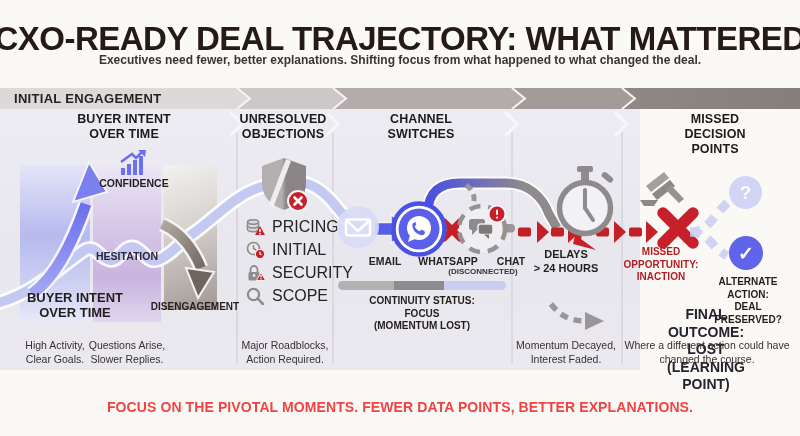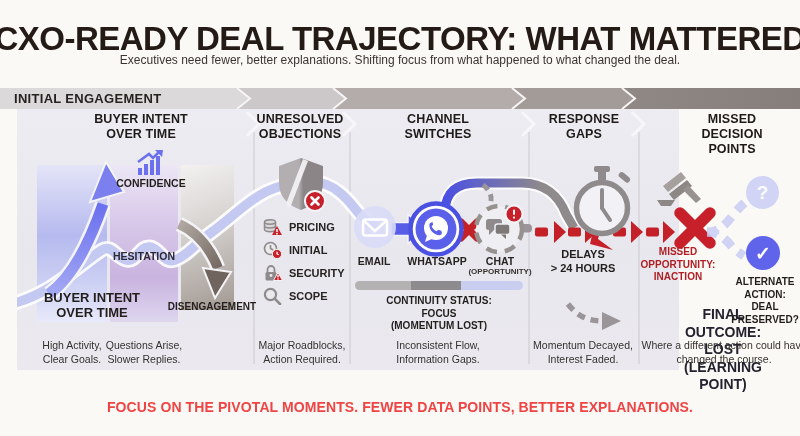--- a/index.html
+++ b/index.html
@@ -2,32 +2,32 @@
 <html><head>
 <meta charset="utf-8">
 <style>
   html,body{margin:0;padding:0;}
   .stage{position:relative;width:800px;height:436px;background:#fbf9f6;
          font-family:"Liberation Sans",sans-serif;overflow:hidden;color:#231d1a;}
   .abs{position:absolute;}
   .ctr{transform:translateX(-50%);text-align:center;}
   .pre{white-space:pre-line;}
   .title{top:20px;left:400px;font-size:33px;font-weight:700;letter-spacing:-.5px;color:#241b17;white-space:nowrap;}
-  .subtitle{top:53px;left:400px;font-size:12px;font-weight:400;color:#3b3531;white-space:nowrap;}
+  .subtitle{top:53px;left:400px;font-size:12px;font-weight:700;color:#3b3531;white-space:nowrap;}
   .banner-seg{top:88px;height:21px;}
   .banner-label{top:91px;left:14px;font-size:13px;font-weight:700;letter-spacing:.3px;color:#262220;}
-  .band{position:absolute;top:108px;left:17px;width:640px;height:262px;
-        background:linear-gradient(180deg,#edecf2 0%,#e8e7ee 55%,#ebe9ef 100%);padding-left:22px;}
+  .band{position:absolute;top:108px;left:0;width:640px;height:262px;
+        background:linear-gradient(180deg,#edecf2 0%,#e8e7ee 55%,#ebe9ef 100%);}
   .sec-title{top:4px;font-size:12.5px;font-weight:700;line-height:1.18;letter-spacing:.1px;color:#1e1a18;}
   .panel{top:57px;}
   .lbl{font-weight:700;color:#221e1c;}
   .cap{top:231px;font-size:10.5px;line-height:1.3;color:#35312f;}
   .obj-row{display:flex;align-items:center;gap:6px;}
-  .obj-row span{font-size:11px;font-weight:700;color:#272321;}
-  .chan-lbl{font-size:10.5px;font-weight:700;color:#272321;}
+  .obj-row span{font-size:16px;font-weight:400;color:#272321;}
+  .chan-lbl{font-size:10.5px;font-weight:700;color:#272321;margin-left:28px;}
   .pbar{display:flex;border-radius:5px;overflow:hidden;height:9px;}
   .circle-badge{border-radius:50%;display:flex;align-items:center;justify-content:center;
                 color:#fff;font-weight:700;}
   .footer{top:399px;left:400px;font-size:14px;font-weight:700;letter-spacing:.1px;color:#ef4444;white-space:nowrap;}
 </style>
 </head>
 <body>
 
 <div class="stage">
 
@@ -242,33 +242,31 @@
       <circle cx="26" cy="26" r="23" fill="#efeef2" stroke="#97918f" stroke-width="4.5" stroke-dasharray="11 8"></circle>
       <rect x="13" y="16" width="16" height="11" rx="2.5" fill="#8f8a8c"></rect>
       <polygon points="16,27 16,32 21,27" fill="#8f8a8c"></polygon>
       <rect x="22" y="21" width="15" height="10.5" rx="2.5" fill="#7e7879" stroke="#efeef2" stroke-width="1.5"></rect>
       <polygon points="33,31.5 33,36 28,31.5" fill="#7e7879"></polygon>
       <circle cx="41" cy="11" r="8.5" fill="#c8202a" stroke="#f4f3f6" stroke-width="2"></circle>
       <rect x="40.1" y="6.5" width="1.9" height="5.5" rx=".9" fill="#fff"></rect>
         <circle cx="41" cy="14.6" r="1.1" fill="#fff"></circle>
     </svg>
     <div class="abs ctr chan-lbl" style="left:483px;top:147px">CHAT</div>
-    <div class="abs ctr" style="left:483px;top:159px;font-size:8px;font-weight:700;color:#36322f">(OPPORTUNITY)</div>
+    <div class="abs ctr" style="left:483px;top:159px;font-size:8px;font-weight:700;color:#36322f">(DISCONNECTED)</div>
 
     <div class="abs pbar" style="left:338px;top:173px;width:168px">
       <div style="width:56px;background:#b4b1b3"></div>
       <div style="width:50px;background:#8e8b8e"></div>
       <div style="width:62px;background:#c9cdf0"></div>
     </div>
     <div class="abs ctr lbl pre" style="left:422px;top:187px;font-size:10px;line-height:1.25">CONTINUITY STATUS:
 FOCUS
 (MOMENTUM LOST)</div>
 
-    <div class="abs ctr sec-title pre" style="left:567px">RESPONSE
-GAPS</div>
     <svg class="abs" style="left:549px;top:56px" width="72" height="76" viewBox="0 0 72 76">
       <rect x="28" y="2" width="16" height="6" rx="2" fill="#8f8a8c"></rect>
       <rect x="32" y="8" width="8" height="8" fill="#8f8a8c"></rect>
       <rect x="52" y="10" width="13" height="6" rx="3" fill="#8f8a8c" transform="rotate(40 58 13)"></rect>
       <circle cx="36" cy="44" r="25.5" fill="#f2f1f5" stroke="#8f8a8c" stroke-width="5.5"></circle>
       <line x1="36" y1="44" x2="36" y2="26" stroke="#8f8a8c" stroke-width="4" stroke-linecap="round"></line>
       <line x1="36" y1="44" x2="44" y2="56" stroke="#8f8a8c" stroke-width="4" stroke-linecap="round"></line>
     </svg>
     <div class="abs ctr lbl pre" style="left:566px;top:139px;font-size:11px;line-height:1.3">DELAYS
 &gt; 24 HOURS</div>
@@ -292,19 +290,18 @@
       <span>✓</span>
     </div>
     <div class="abs ctr lbl pre" style="left:748px;top:168px;font-size:10px;line-height:1.25">ALTERNATE ACTION:
 DEAL PRESERVED?</div>
     <div class="abs ctr lbl pre" style="left:706px;top:198px;font-size:14px;line-height:1.25;color:#25222f">FINAL OUTCOME:
 LOST (LEARNING POINT)</div>
 
     <div class="abs ctr cap" style="left:55px;width:86px">High Activity, Clear Goals.</div>
     <div class="abs ctr cap" style="left:127px;width:106px">Questions Arise, Slower Replies.</div>
     <div class="abs ctr cap" style="left:285px;width:112px">Major Roadblocks, Action Required.</div>
-    <div class="abs ctr cap" style="left:421px;width:132px">Inconsistent Flow, Information Gaps.</div>
     <div class="abs ctr cap" style="left:566px;width:122px">Momentum Decayed, Interest Faded.</div>
     <div class="abs ctr cap" style="left:707px;width:178px">Where a different action could have changed the course.</div>
   </div>
 
   <div class="abs ctr footer">FOCUS ON THE PIVOTAL MOMENTS. FEWER DATA POINTS, BETTER EXPLANATIONS.</div>
 </div>
 
 </body></html>

